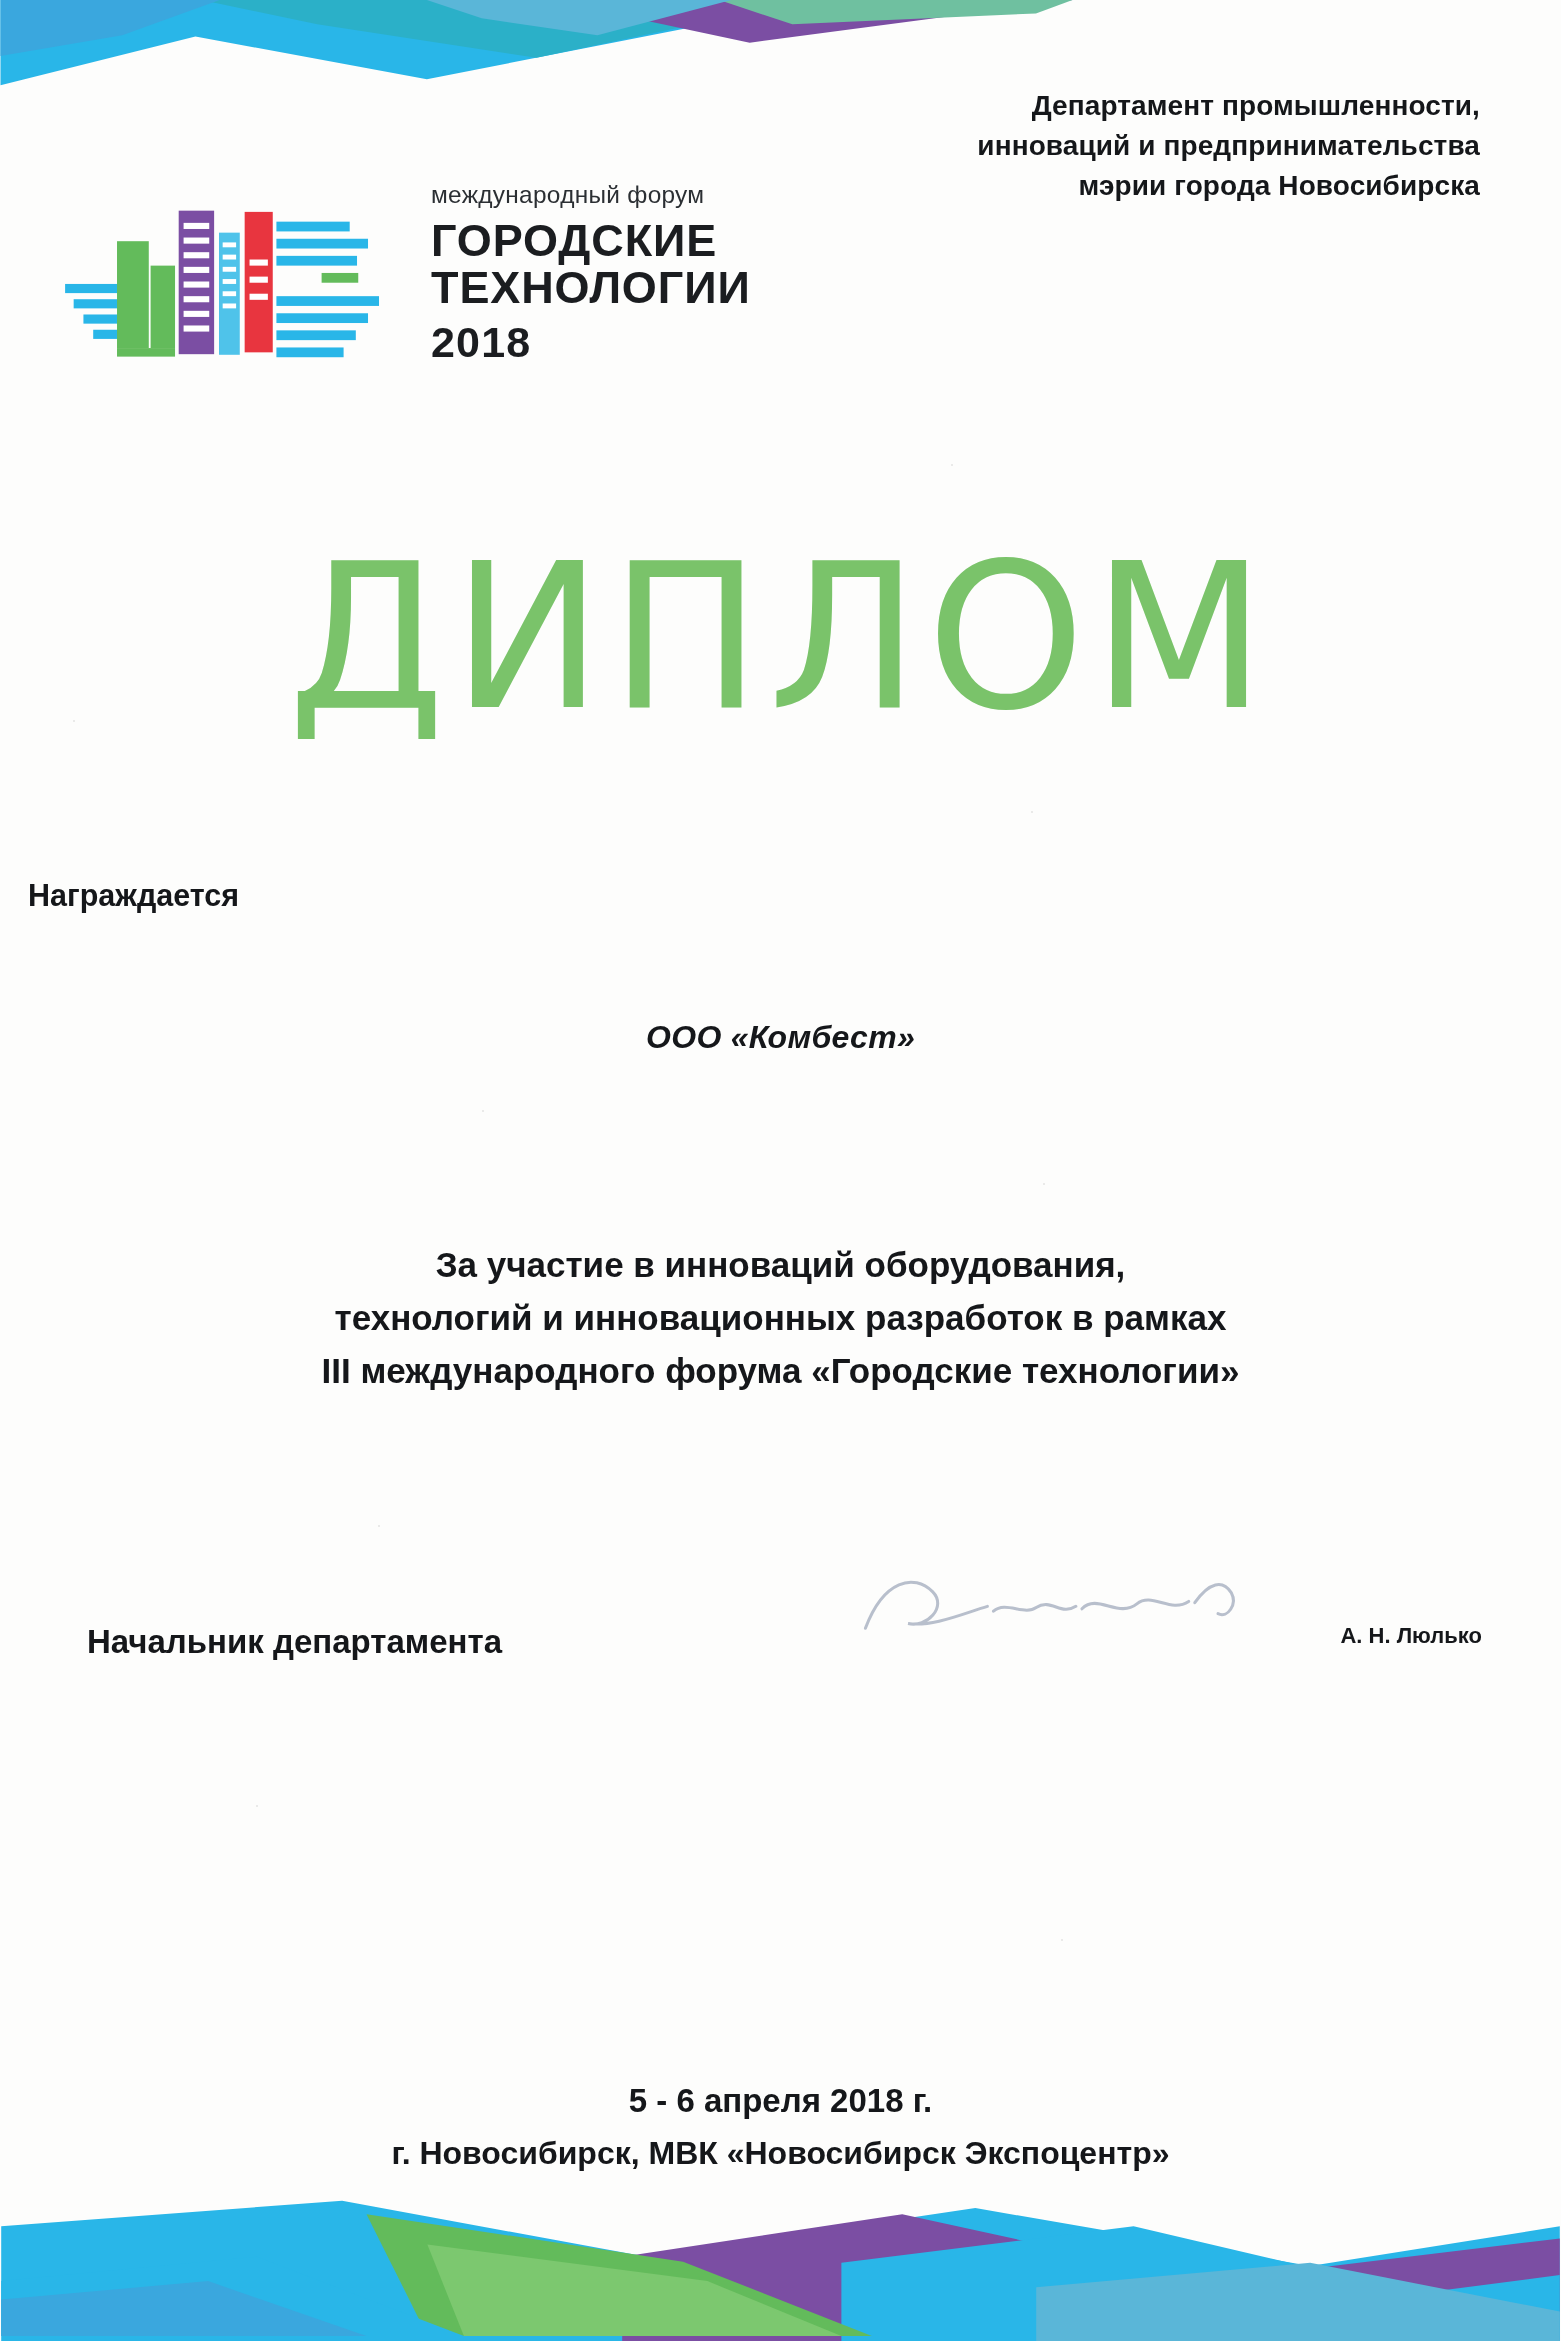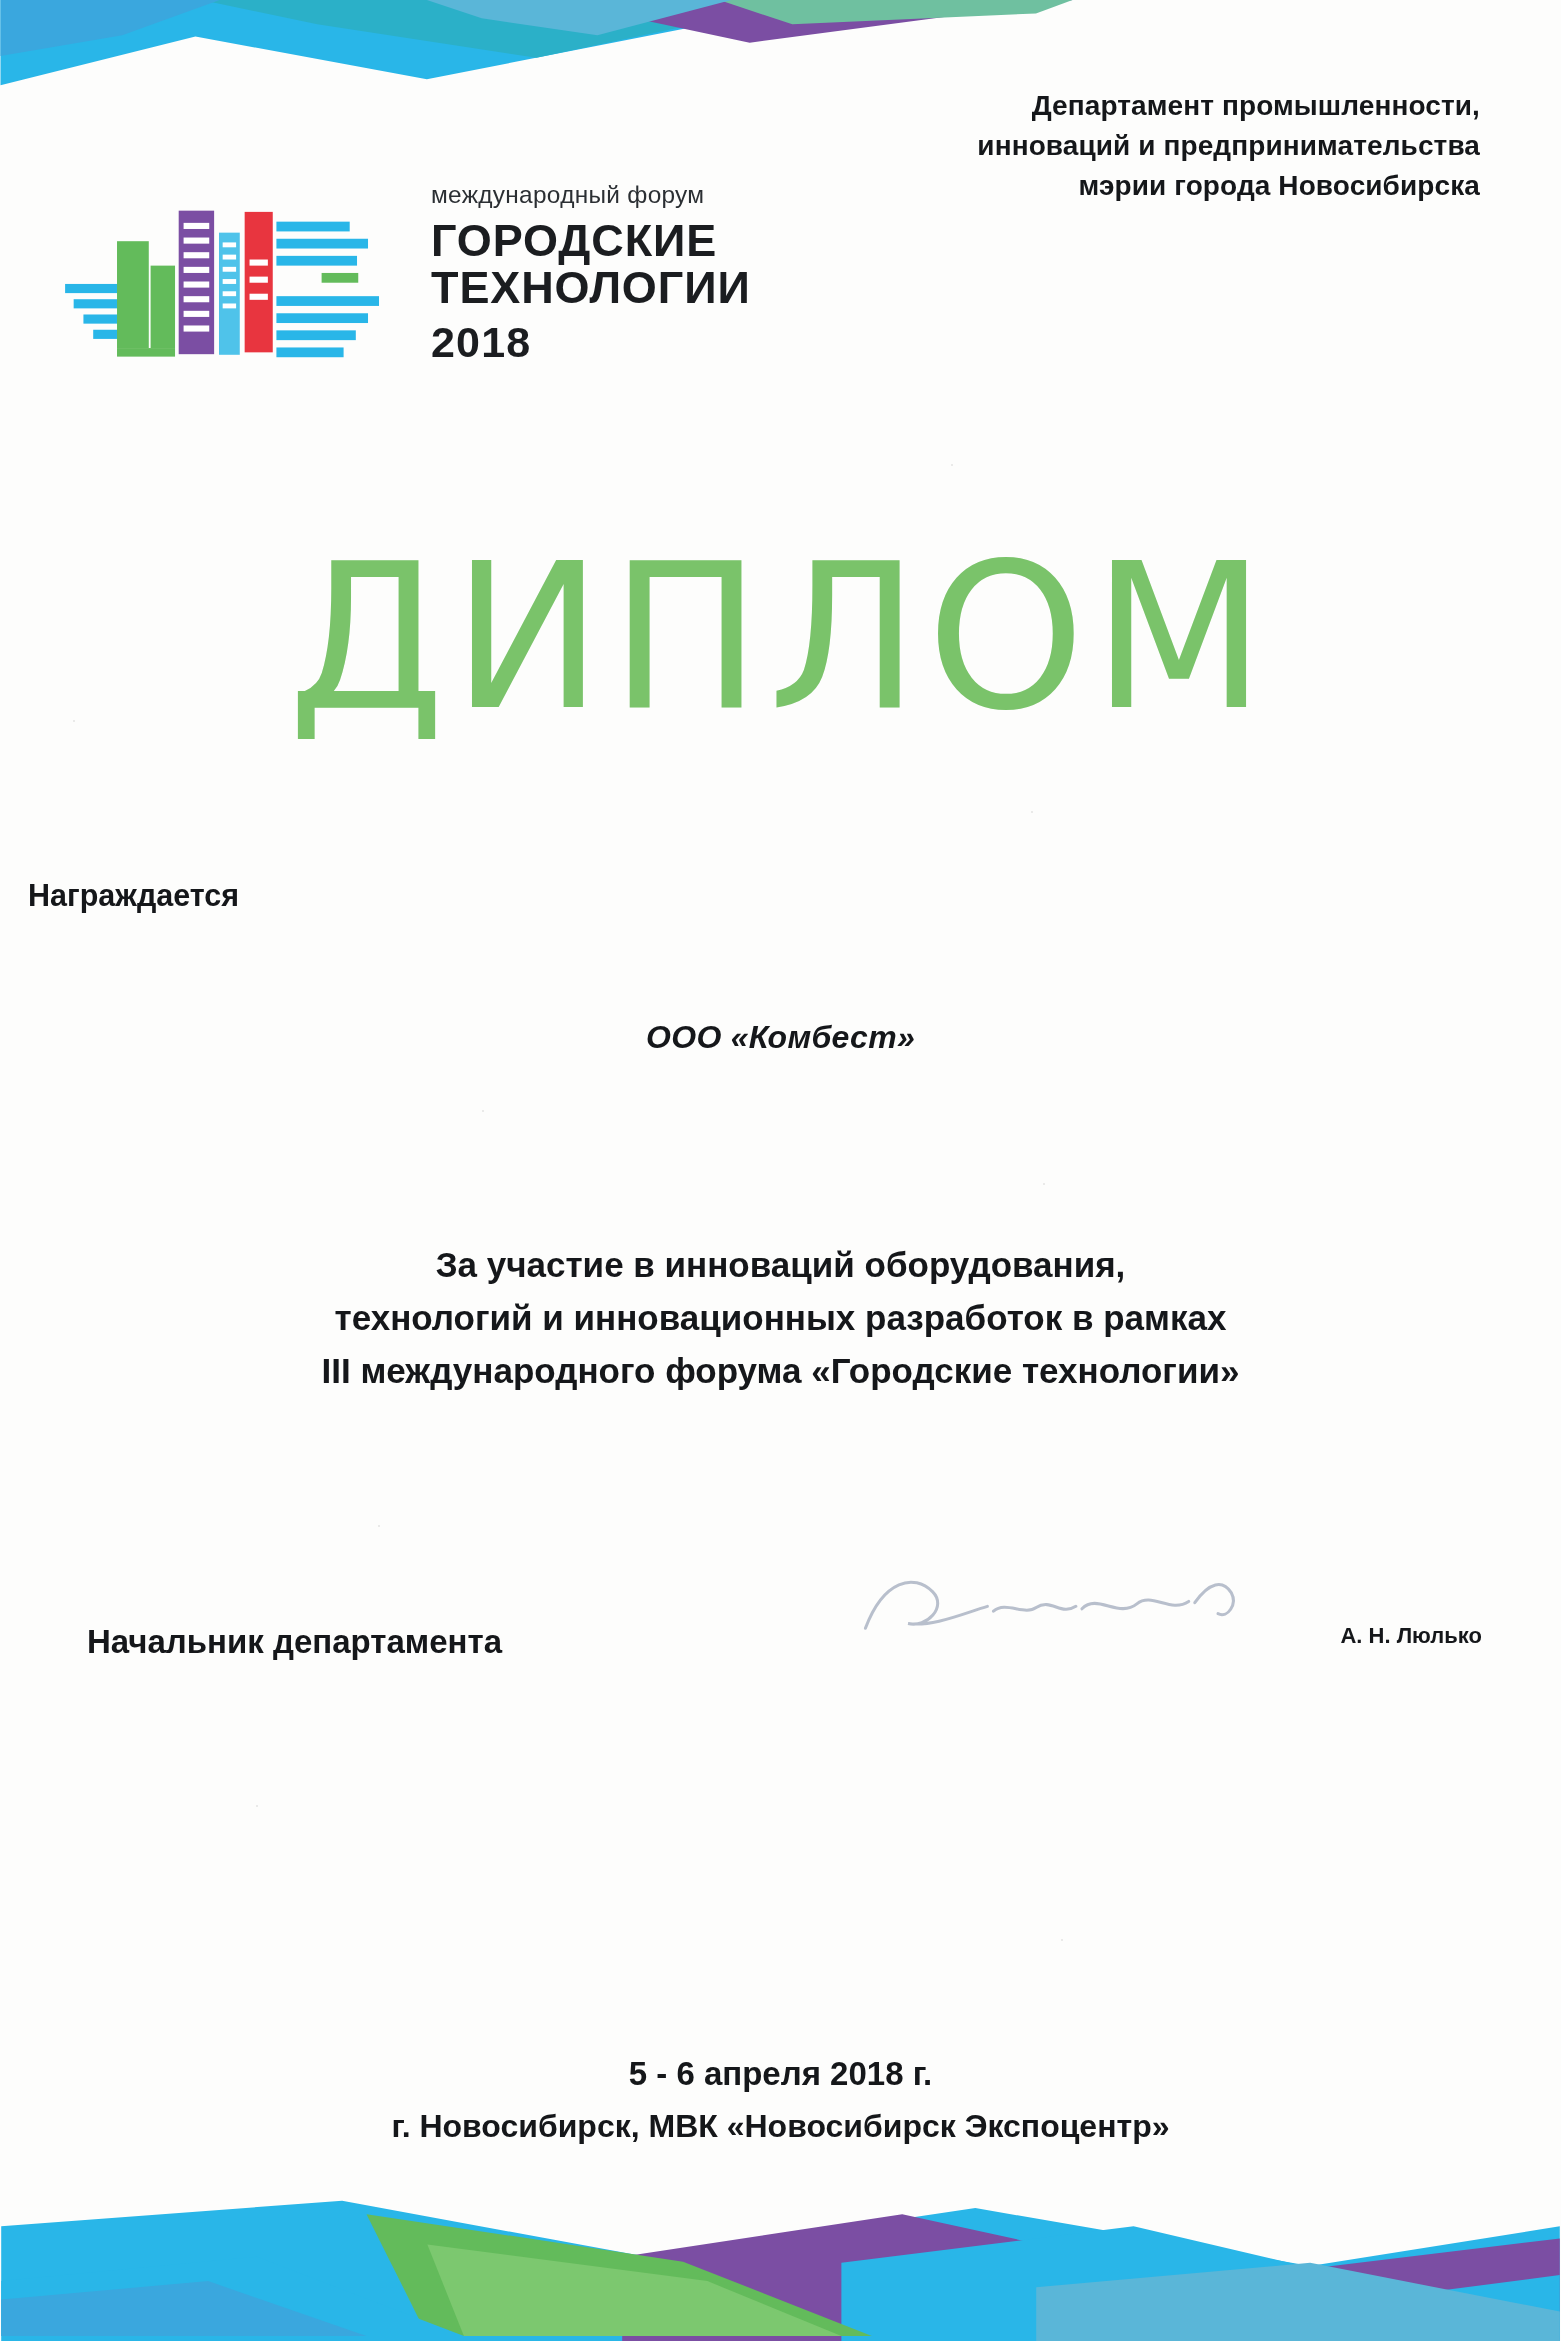--- a/index.html
+++ b/index.html
@@ -180,20 +180,21 @@
     top: 2055px;
     left: 0;
     width: 1561px;
     text-align: center;
   }
   .footer-date {
     font-weight: bold;
     font-size: 33px;
     color: #15171a;
     margin-bottom: 14.6px;
+    margin-top: 27px;
   }
   .footer-place {
     font-weight: bold;
     font-size: 32px;
     color: #15171a;
   }
 
   
   .speck {
     position: absolute;

